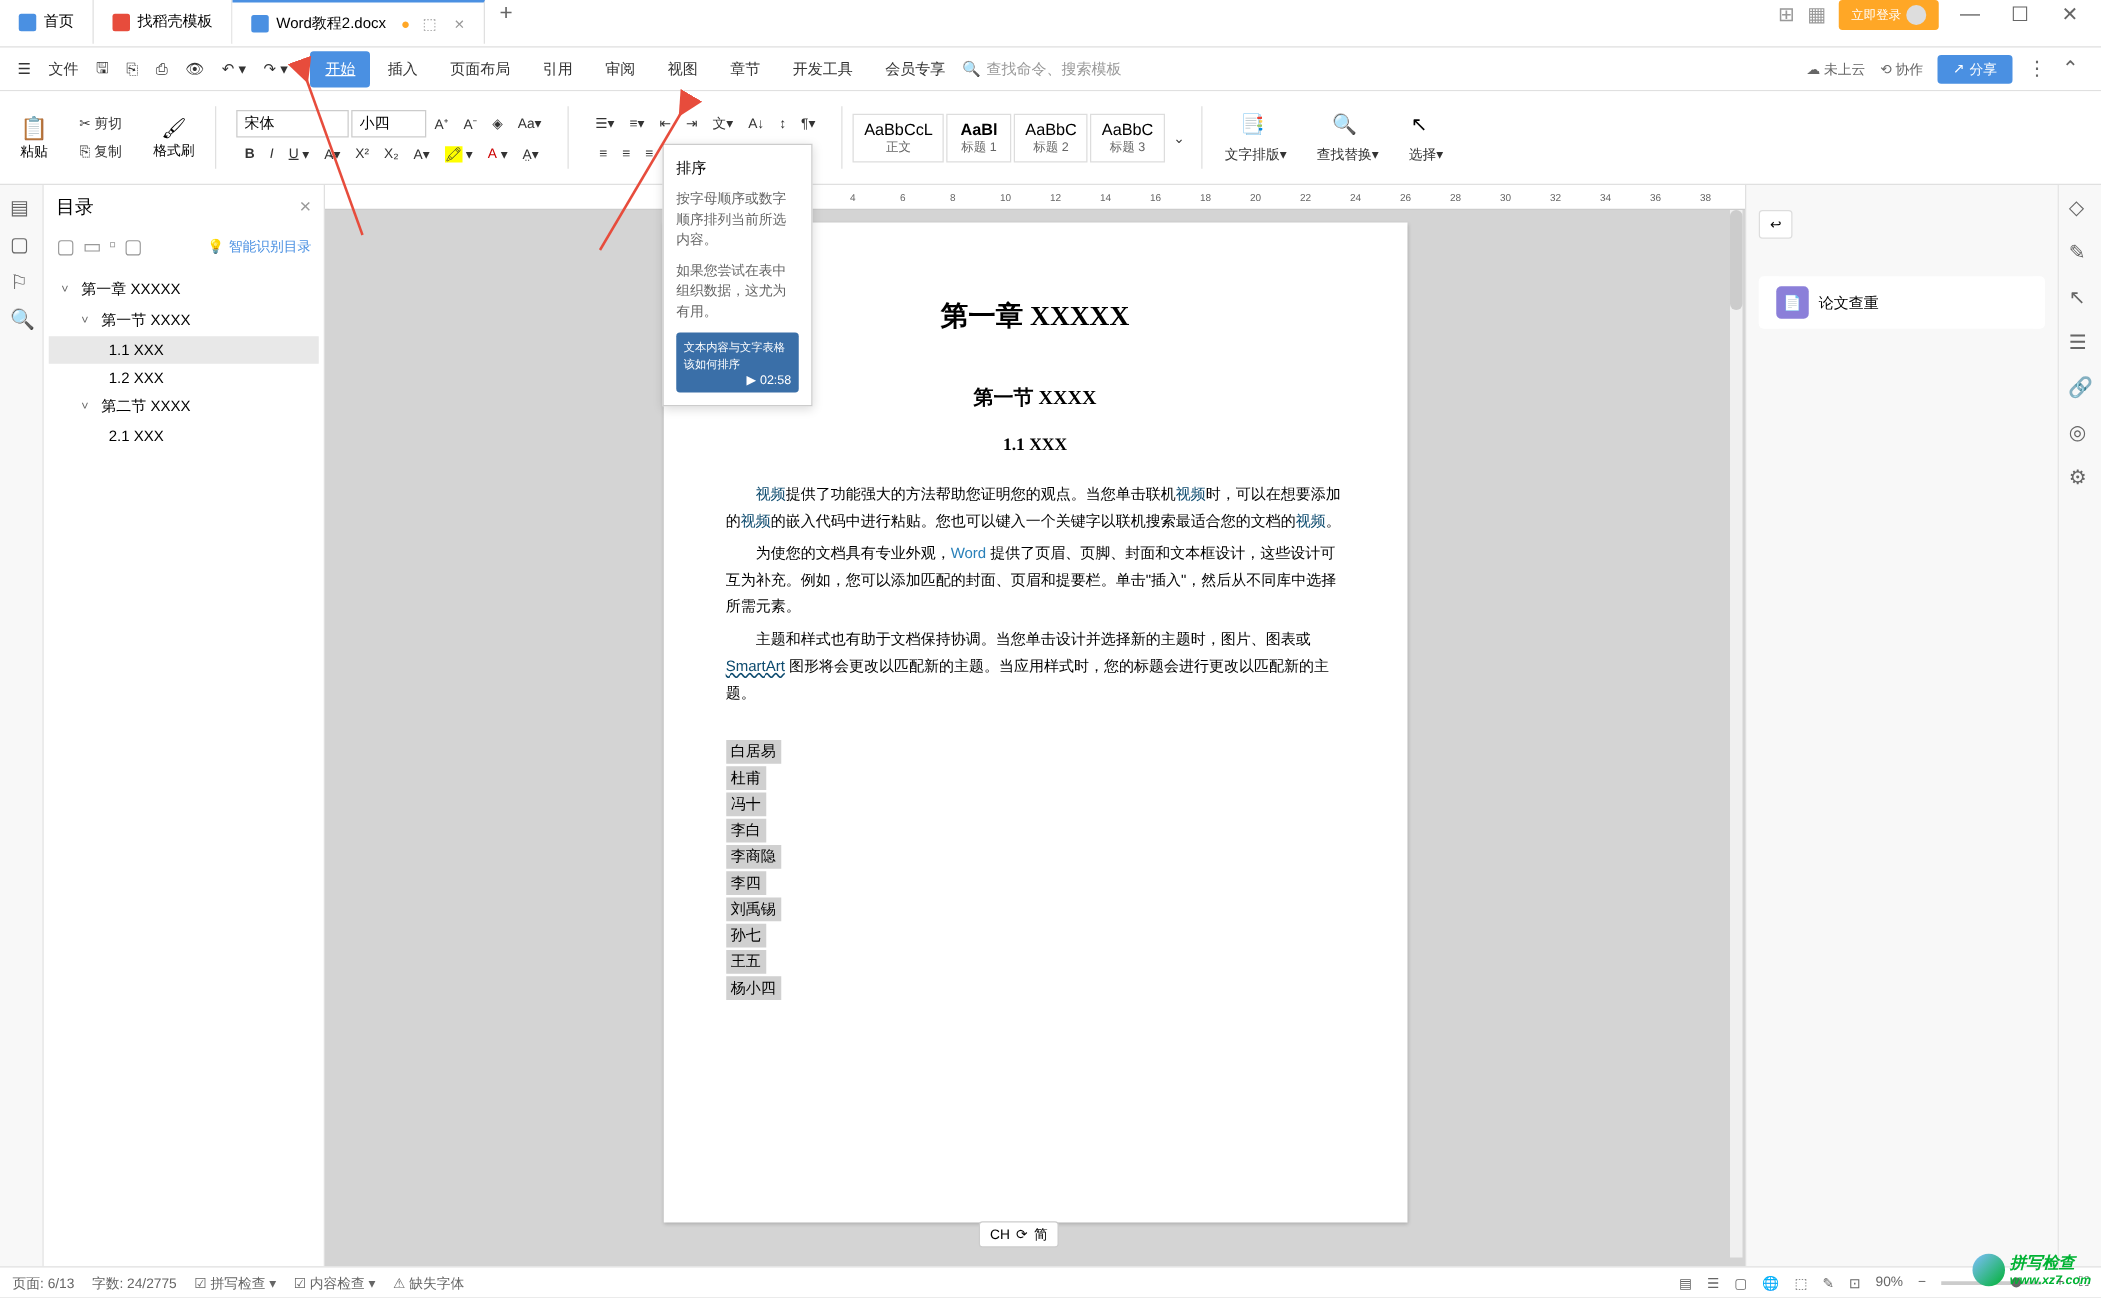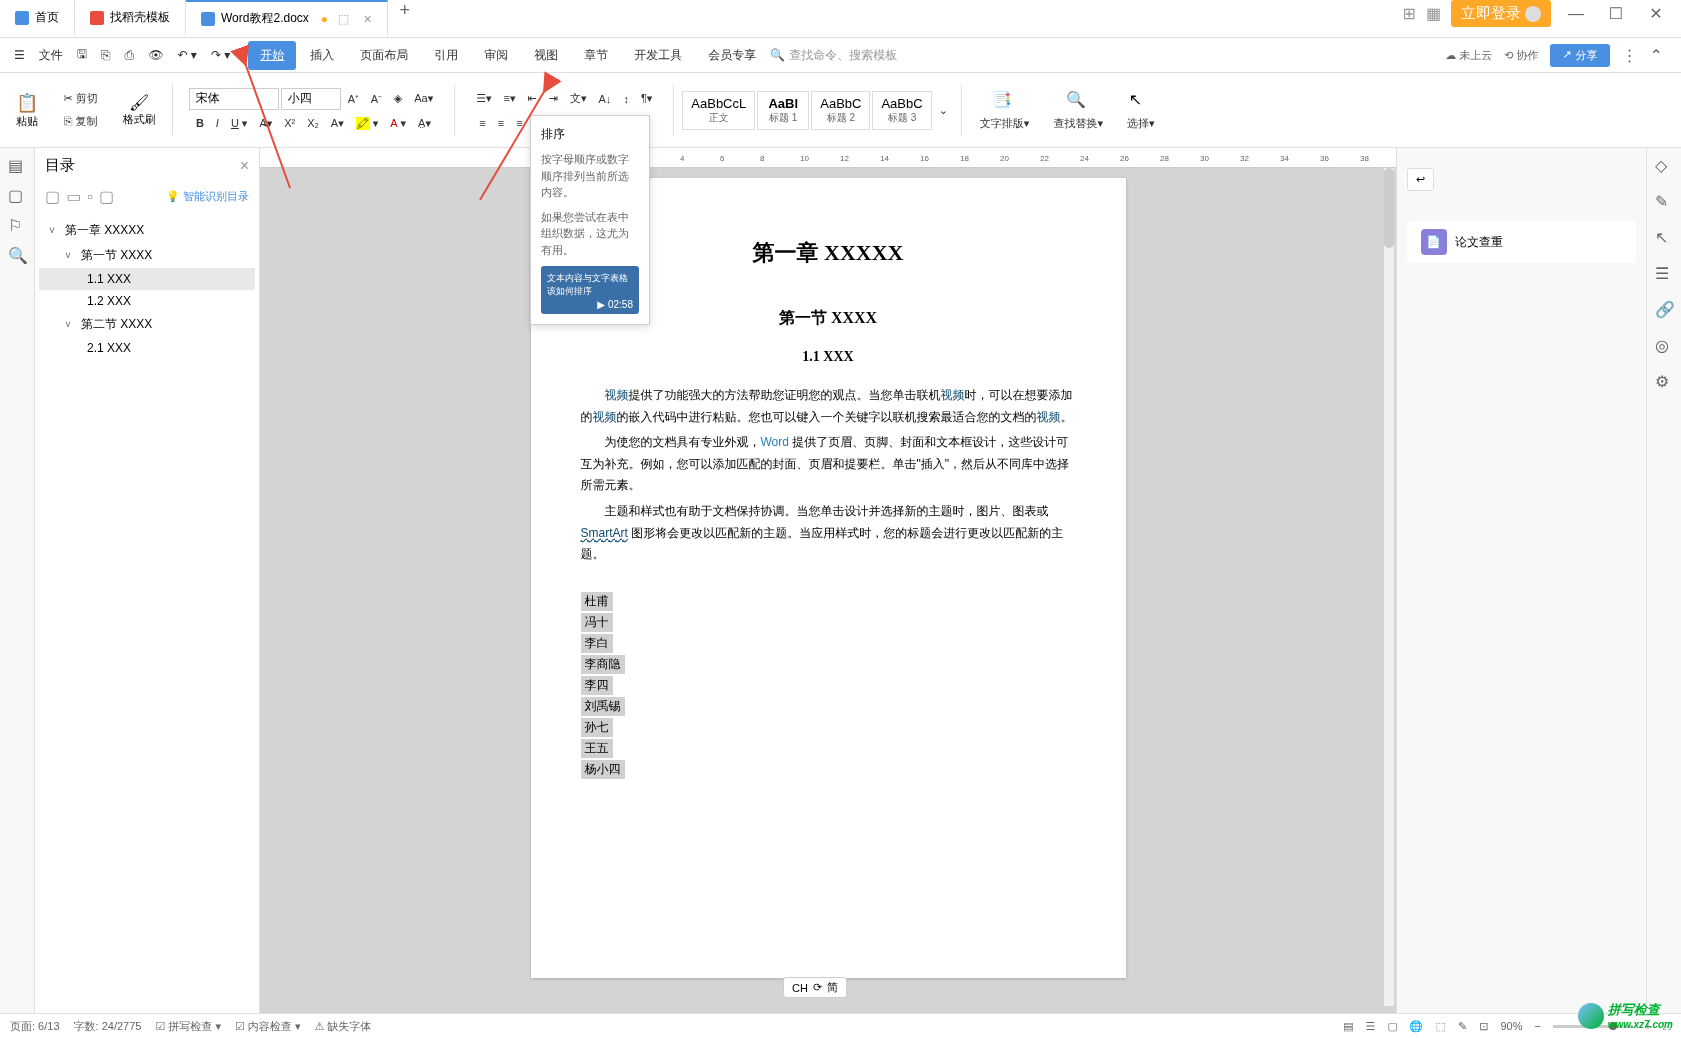--- a/index.html
+++ b/index.html
@@ -9,21 +9,21 @@
 .titlebar { height: 38px; background: #fff; display: flex; align-items: flex-start; border-bottom: 1px solid #e0e0e0; position: relative; }
 .tab { height: 35px; display: flex; align-items: center; padding: 0 15px; font-size: 12px; border-right: 1px solid #e0e0e0; cursor: pointer; gap: 6px; }
 .tab.active { background: #fff; border-top: 2px solid #4a90e2; }
 .tab-icon { width: 14px; height: 14px; }
 .tab-icon.home { background: #4a90e2; border-radius: 2px; }
 .tab-icon.red { background: #e74c3c; border-radius: 2px; }
 .tab-icon.blue { background: #4a90e2; border-radius: 2px; }
 .tab-close { margin-left: 8px; color: #999; font-size: 14px; }
 .new-tab { padding: 0 12px; color: #666; font-size: 18px; cursor: pointer; }
 .titlebar-right { margin-left: auto; display: flex; align-items: center; gap: 10px; padding-right: 10px; }
-.login-btn { background: #ffa726; color: #fff; padding: 4px 10px; border-radius: 3px; font-size: 15px; display: flex; align-items: center; gap: 4px; }
+.login-btn { background: #ffa726; color: #fff; padding: 4px 10px; border-radius: 3px; font-size: 10px; display: flex; align-items: center; gap: 4px; }
 .avatar { width: 16px; height: 16px; background: #ddd; border-radius: 50%; }
 .win-btn { width: 30px; text-align: center; color: #666; cursor: pointer; }
 
 
 .menubar { height: 35px; background: #fff; display: flex; align-items: center; padding: 0 8px; gap: 2px; border-bottom: 1px solid #e0e0e0; }
 .menu-btn { padding: 4px 6px; font-size: 12px; color: #333; cursor: pointer; display: flex; align-items: center; gap: 2px; }
 .menu-item { padding: 6px 12px; font-size: 12px; color: #333; cursor: pointer; border-radius: 3px; }
 .menu-item.active { background: #4a90e2; color: #fff; text-decoration: underline; }
 .menubar-right { margin-left: auto; display: flex; align-items: center; gap: 12px; padding-right: 10px; }
 .search-box { display: flex; align-items: center; gap: 4px; color: #999; font-size: 12px; }
@@ -358,20 +358,21 @@
 
     </div>
     <div class="page">
       <h1>第一章  XXXXX</h1>
       <h2>第一节  XXXX</h2>
       <h3>1.1 XXX</h3>
       <p><span class="red">视频</span><span>提供了功能强大的方法帮助您证明您的观点。当您单击联机</span><span class="red">视频</span><span>时，可以在想要添加的</span><span class="red">视频</span><span>的嵌入代码中进行粘贴。您也可以键入一个关键字以联机搜索最适合您的文档的</span><span class="red">视频</span><span>。</span></p>
       <p><span>为使您的文档具有专业外观，</span><span class="blue">Word</span><span> 提供了页眉、页脚、封面和文本框设计，这些设计可互为补充。例如，您可以添加匹配的封面、页眉和提要栏。单击"插入"，然后从不同库中选择所需元素。</span></p>
       <p><span>主题和样式也有助于文档保持协调。当您单击设计并选择新的主题时，图片、图表或 </span><span class="red" style="text-decoration:underline wavy;">SmartArt</span><span> 图形将会更改以匹配新的主题。当应用样式时，您的标题会进行更改以匹配新的主题。</span></p>
       <div class="name-list">
+        <div><span class="name-item">白居易</span></div>
         <div><span class="name-item">杜甫</span></div>
         <div><span class="name-item">冯十</span></div>
         <div><span class="name-item">李白</span></div>
         <div><span class="name-item">李商隐</span></div>
         <div><span class="name-item">李四</span></div>
         <div><span class="name-item">刘禹锡</span></div>
         <div><span class="name-item">孙七</span></div>
         <div><span class="name-item">王五</span></div>
         <div><span class="name-item">杨小四</span></div>
       </div>

